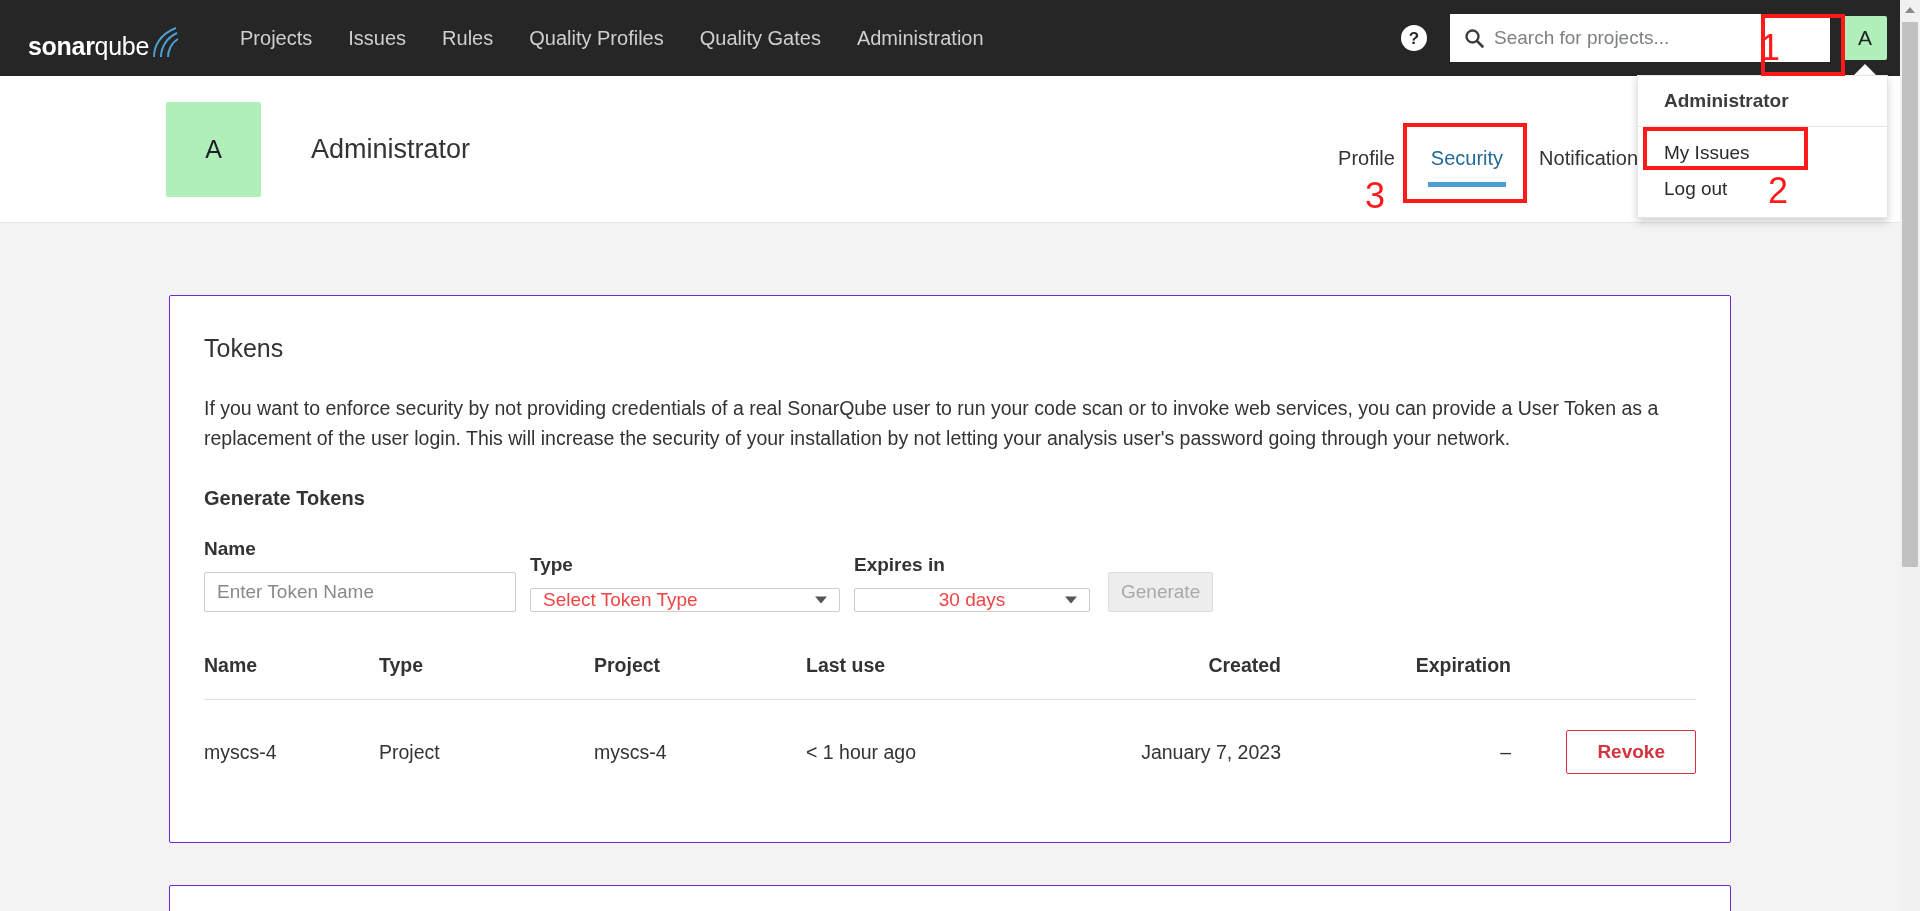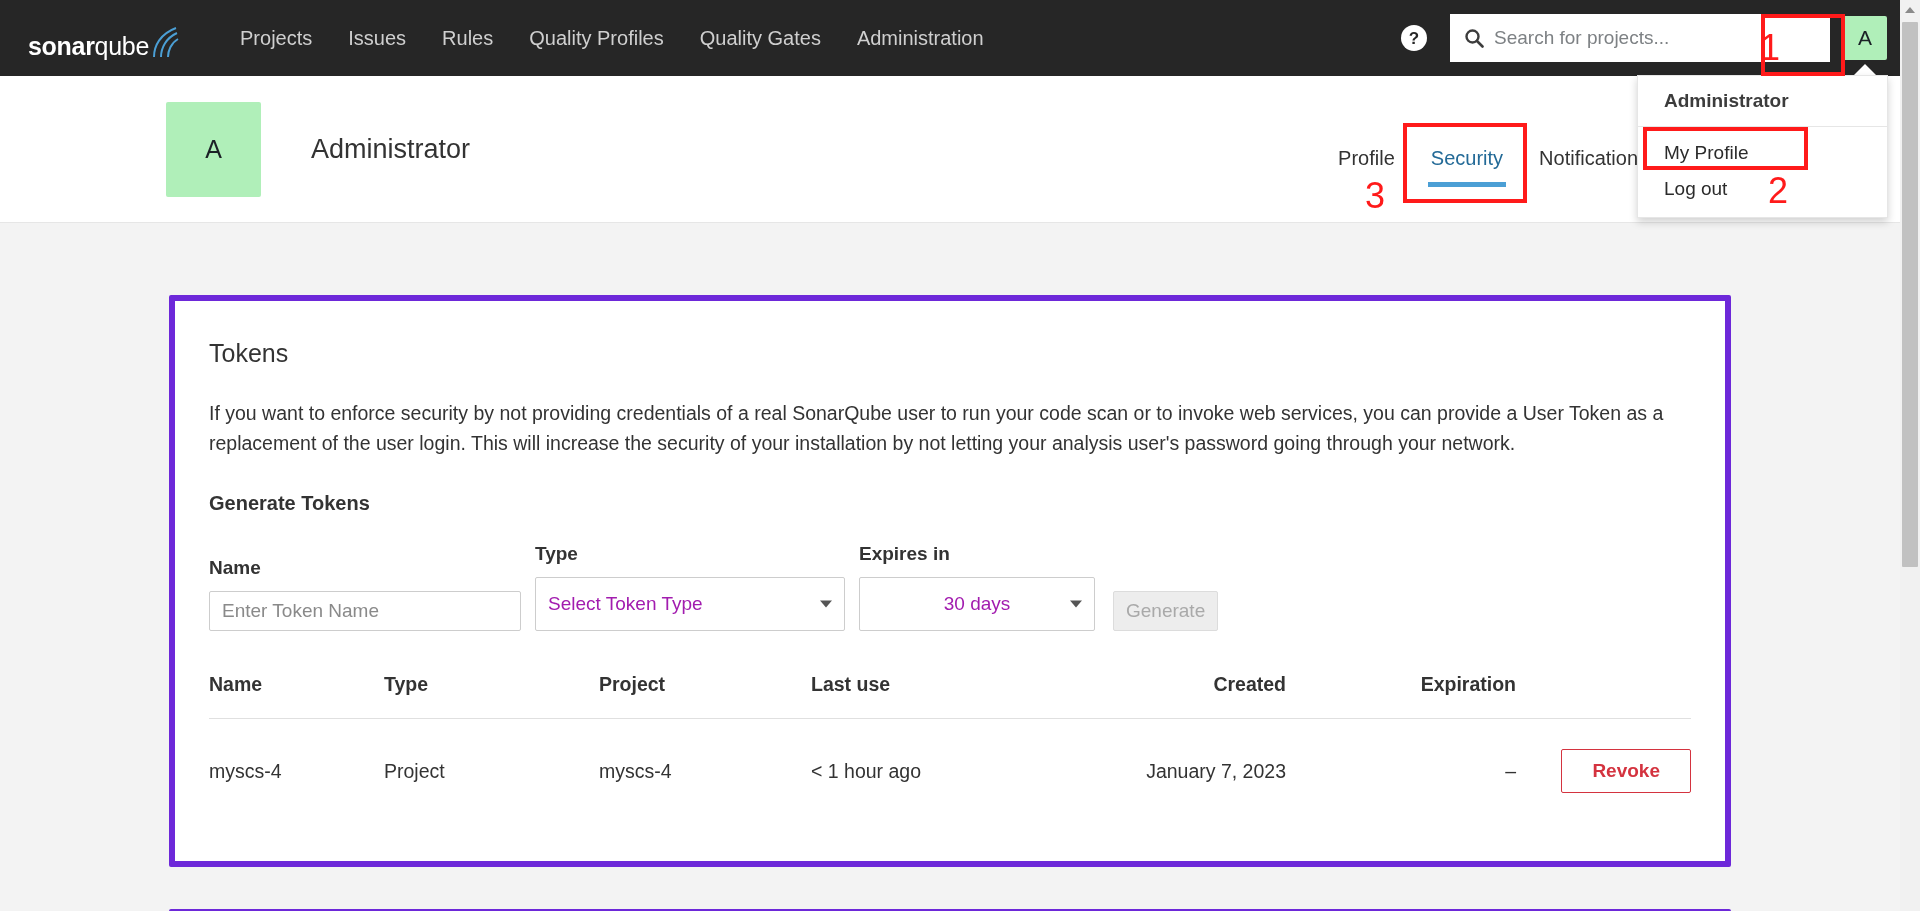--- a/index.html
+++ b/index.html
@@ -127,21 +127,21 @@
   }
   .ptab.active { color: #236a97; }
   .ptab.active .ul {
     position: absolute; left: 15px; right: 15px; bottom: -12px;
     height: 5px; background: #4b9fd5;
   }
 
   
   .content { position: absolute; left: 0; top: 223px; width: 1900px; }
   .card {
-    background: #fff; border: 6px solid #6d28d9;
+    background: #fff; border: 1px solid #6d28d9;
     margin: 0 auto;
     width: 1562px;
     border-radius: 2px;
   }
   .card.tokens { margin-top: 72px; padding: 38px 34px 42px 34px; }
   .card.password { margin-top: 42px; padding: 38px 34px 60px 34px; min-height: 150px; }
 
   .card-title { font-size: 25px; color: #333; font-weight: 400; }
   .card-para {
     margin-top: 30px; font-size: 19.5px; color: #333; line-height: 1.55;
@@ -152,24 +152,24 @@
   .form-row { display: flex; align-items: flex-end; margin-top: 28px; }
   .fg { display: flex; flex-direction: column; }
   .fg-label { font-size: 19px; font-weight: 700; color: #333; margin-bottom: 12px; }
   .txt-input {
     width: 312px; height: 40px; border: 1px solid #cdcdcd; border-radius: 2px;
     padding: 0 12px; font-size: 19px; color: #333; outline: none;
     font-family: "Liberation Sans", sans-serif; background: #fff;
   }
   .txt-input::placeholder { color: #8a8a8a; }
   .sel {
-    position: relative; width: 310px; height: 54px;
+    position: relative; width: 310px; height: 24px;
     border: 1px solid #cdcdcd; border-radius: 2px; background: #fff;
     display: flex; align-items: center; padding: 0 12px;
-    font-size: 19px; color: #a21caf; cursor: pointer;
+    font-size: 19px; color: #ef4444; cursor: pointer;
   }
   .sel.narrow { width: 236px; justify-content: center; }
   .sel .arrow {
     position: absolute; right: 12px; top: 50%; transform: translateY(-50%);
     width: 0; height: 0;
     border-left: 6px solid transparent; border-right: 6px solid transparent;
     border-top: 7px solid #555;
   }
   .gap { width: 14px; }
   .gap-lg { width: 18px; }
@@ -278,21 +278,21 @@
       <div class="avatar-btn">
         <div class="avatar-sq">A</div>
         <div class="caret-up"></div>
       </div>
     </div>
   </div>
 
   <div class="dropdown">
     <div class="dd-header">Administrator</div>
     <div class="dd-list">
-      <div class="dd-item">My Profile</div>
+      <div class="dd-item">My Issues</div>
       <div class="dd-item">Log out</div>
     </div>
   </div>
 
   <div class="profile-band">
     <div class="profile-inner">
       <div class="profile-avatar">A</div>
       <div class="profile-name">Administrator</div>
       <div class="profile-tabs">
         <div class="ptab">

